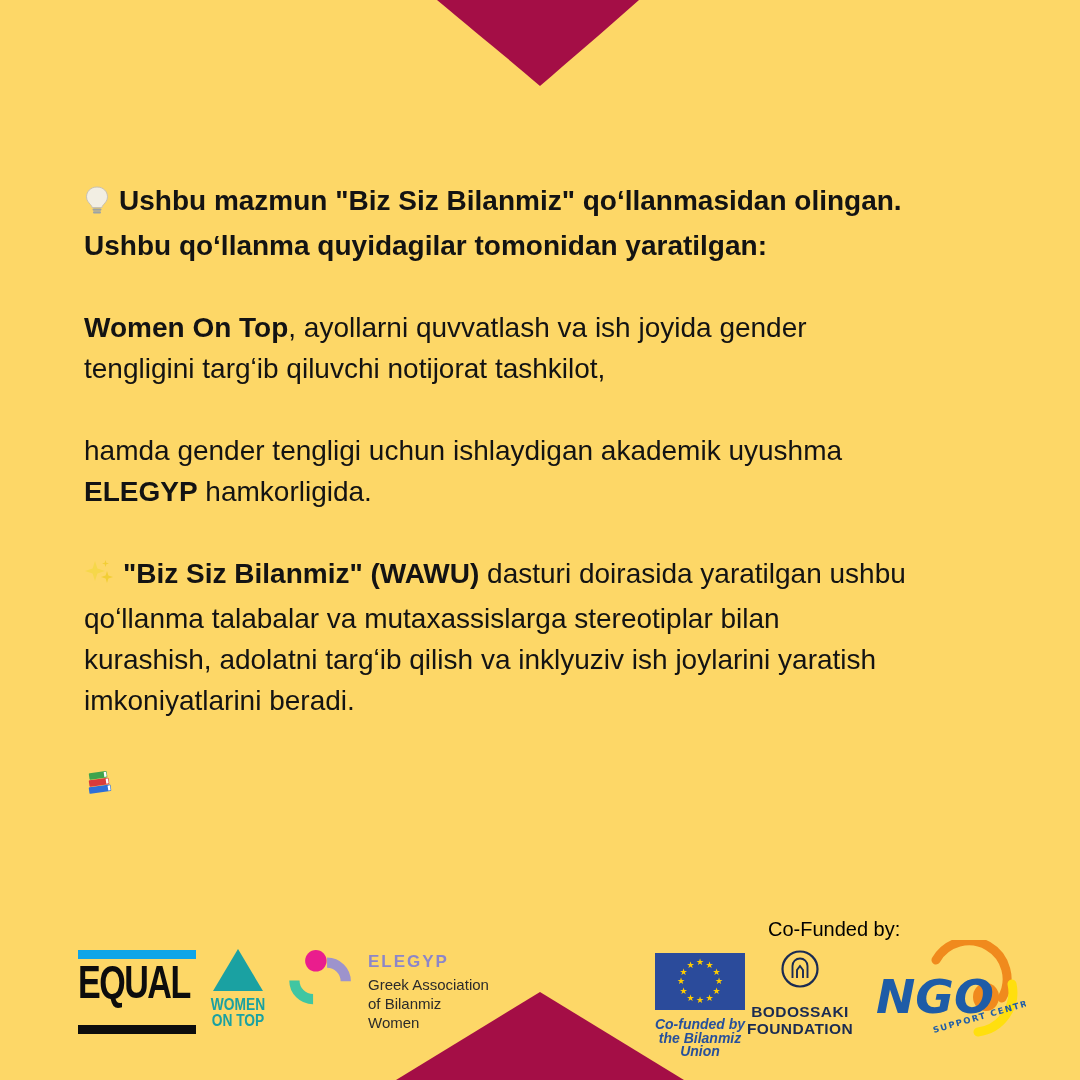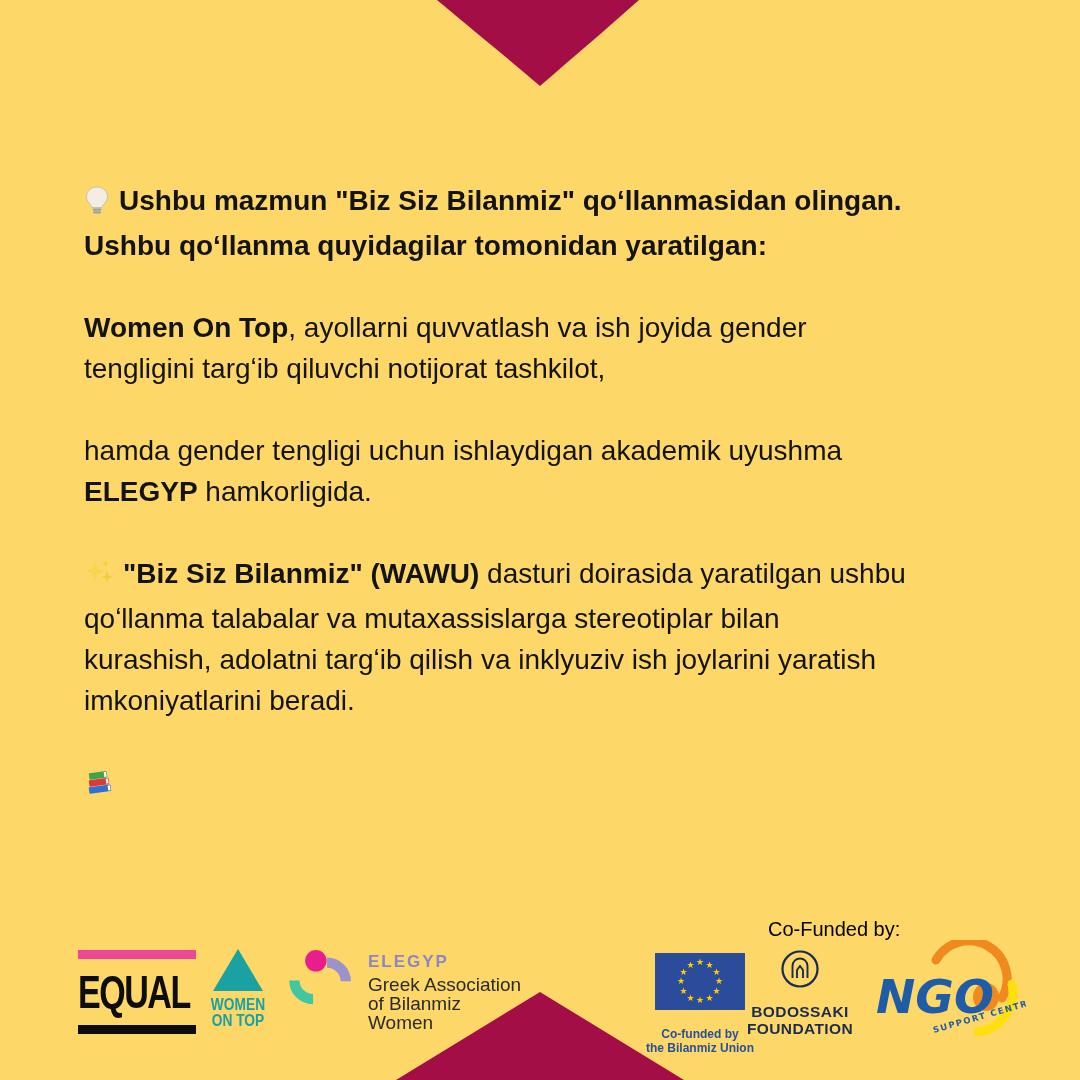--- a/index.html
+++ b/index.html
@@ -15,38 +15,38 @@
     position:absolute;left:84px;top:180px;width:980px;
     color:#131313;font-size:28px;line-height:41px;
   }
   .para{white-space:pre-wrap;margin:0 0 41px 0;}
   .para .b{font-weight:700;}
   .emoji{display:inline-block;vertical-align:-4px;margin-right:9px;}
   
   .cofunded-label{position:absolute;left:768px;top:918px;font-size:20px;font-weight:400;color:#000;}
   .equal-logo{
     position:absolute;left:78px;top:950px;width:118px;height:66px;
-    border-top:9px solid #ec4899;border-bottom:9px solid #0d0d0d;
-    display:flex;align-items:center;overflow:visible;
+    border-top:9px solid #0ea5e9;border-bottom:9px solid #0d0d0d;
+    display:flex;align-items:flex-start;overflow:visible;
   }
   .equal-logo .txt{
     font-size:46px;font-weight:900;color:#0d0d0d;line-height:46px;
     letter-spacing:-2px;transform:scaleX(.74);transform-origin:left center;white-space:nowrap;
   }
   .wot-logo{position:absolute;left:203px;top:948px;width:70px;text-align:center;}
   .wot-logo .txt{
     color:#1AA1A2;font-weight:900;font-size:16px;line-height:15px;
     transform:scaleX(.86);transform-origin:center top;margin-top:1px;white-space:nowrap;
   }
   .elegyp-logo{position:absolute;left:286px;top:948px;display:flex;}
   .elegyp-text{margin-left:12px;padding-top:5px;}
   .elegyp-name{color:#8C86C9;font-weight:800;font-size:17px;letter-spacing:2px;line-height:18px;}
-  .elegyp-desc{color:#2b2b2b;font-size:19px;line-height:19px;margin-top:4px;}
+  .elegyp-desc{color:#2b2b2b;font-size:15px;line-height:19px;margin-top:4px;}
   .eu-logo{position:absolute;left:640px;top:953px;width:120px;text-align:center;}
-  .eu-caption{color:#27509B;font-weight:700;font-size:12px;line-height:13.5px;margin-top:14px;}
+  .eu-caption{color:#27509B;font-weight:700;font-size:14px;line-height:13.5px;margin-top:4px;font-style:italic;}
   .bodossaki-logo{position:absolute;left:742px;top:949px;width:116px;text-align:center;}
   .bodossaki-name{color:#1A2B52;font-weight:800;font-size:15.5px;line-height:17px;letter-spacing:.4px;margin-top:10px;}
   .ngo-logo{position:absolute;left:874px;top:940px;}
 </style>
 </head>
 <body>
 
 <div class="page">
 
   <svg class="tri-layer" viewBox="0 0 1080 1080" width="1080" height="1080">

